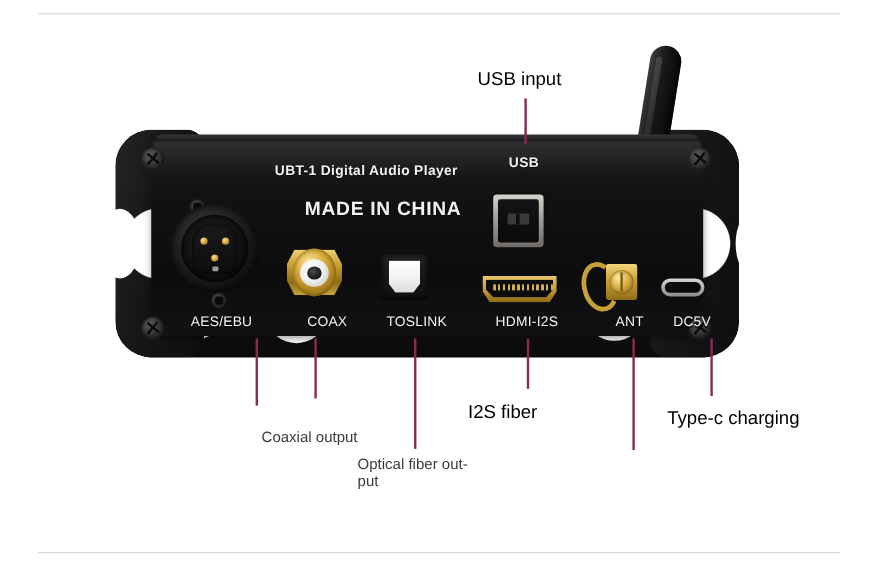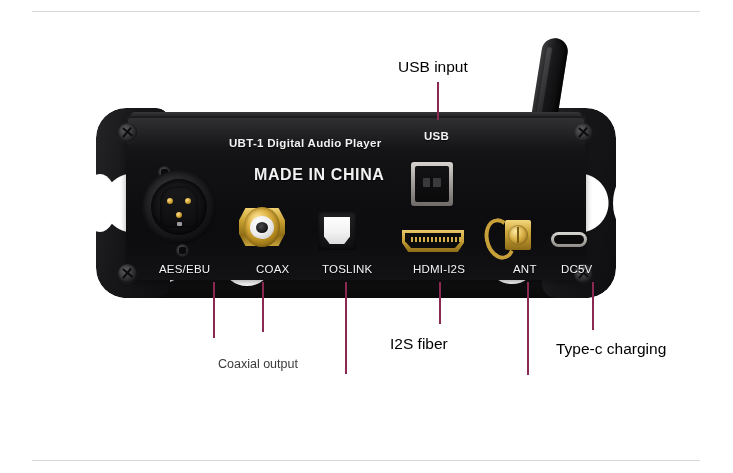--- a/index.html
+++ b/index.html
@@ -366,20 +366,21 @@
   <div class="lead" style="left:437px;top:82px;height:38px;"></div>
   <div class="callout big" style="left:398px;top:58px;">USB input</div>
 
   <div class="lead" style="left:213px;top:282px;height:56px;"></div>
   <div class="lead" style="left:213px;top:338px;height:44px;background:#8a2a52;opacity:.0;"></div>
 
   <div class="lead" style="left:262px;top:282px;height:50px;"></div>
   <div class="callout sm" style="left:218px;top:337px;margin-top:20px;">Coaxial output</div>
 
   <div class="lead" style="left:345px;top:282px;height:92px;"></div>
+  <div class="callout sm wrap" style="left:298px;top:380px;">Optical fiber out-put</div>
 
   <div class="lead" style="left:439px;top:282px;height:42px;"></div>
   <div class="callout big" style="left:390px;top:335px;">I2S fiber</div>
 
   <div class="lead" style="left:527px;top:282px;height:93px;"></div>
 
   <div class="lead" style="left:592px;top:282px;height:48px;"></div>
   <div class="callout big" style="left:556px;top:340px;">Type-c charging</div>
 
 </div>

